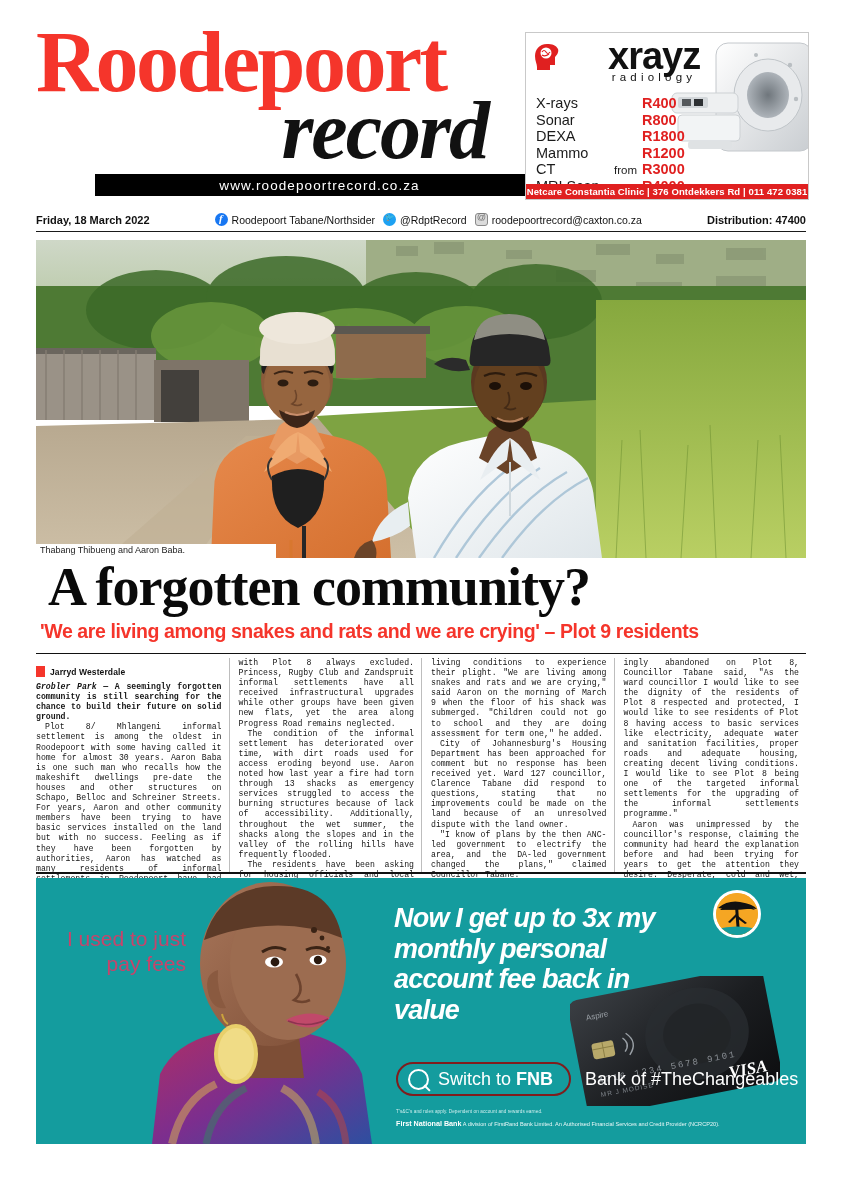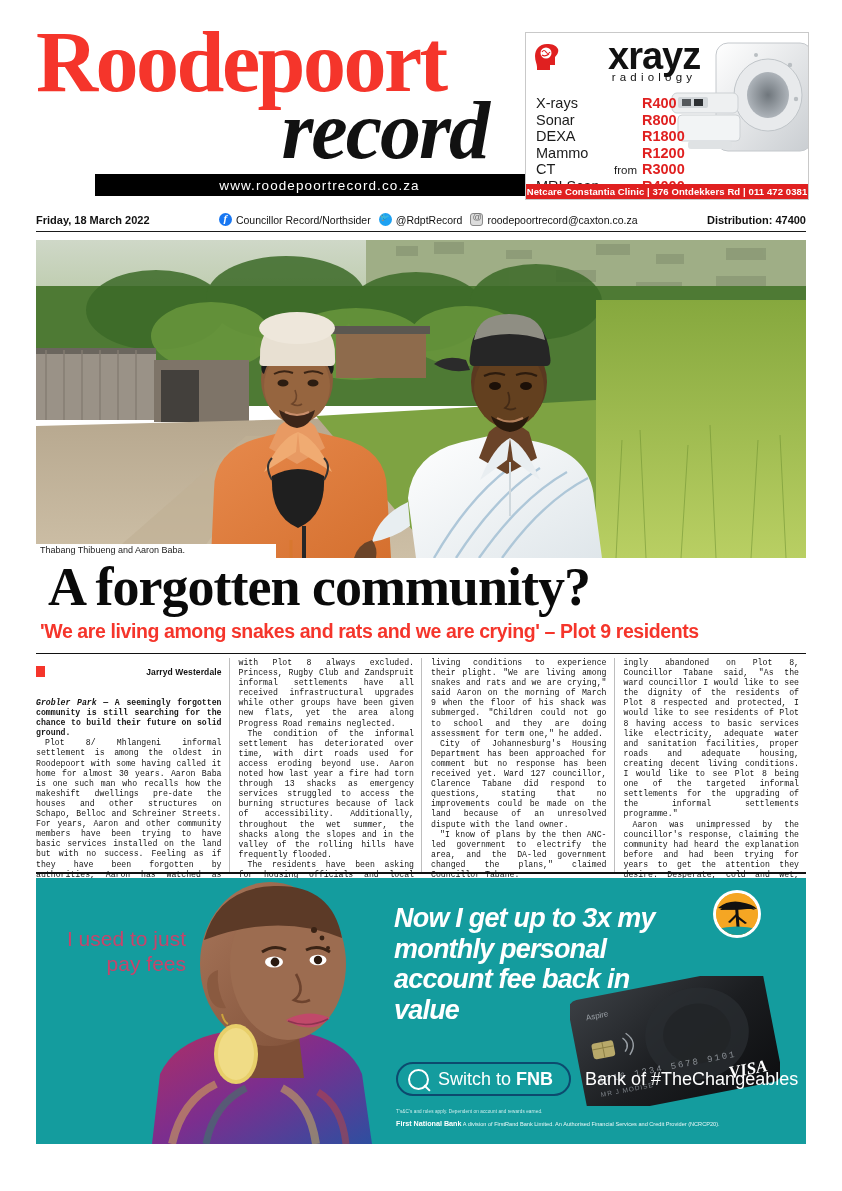--- a/index.html
+++ b/index.html
@@ -117,21 +117,21 @@
     position:absolute; left:40px; top:62px; width:780px;
     font-family:"Liberation Sans", sans-serif; font-weight:700;
     font-size:19.5px; color:#f5352b; letter-spacing:-0.4px; white-space:nowrap;
   }
 
   
   .body-rule-top { position:absolute; left:36px; top:653px; width:770px; height:1px; background:#111; }
   .cols { position:absolute; left:36px; top:658px; width:770px; height:215px; display:flex; gap:0; }
   .col { width:192.5px; padding:0 7px 0 0; position:relative; }
   .col + .col { border-left:0.8px solid #bdbdbd; padding-left:9px; }
-  .byline { display:flex; align-items:center; gap:5px; margin-top:8px; margin-bottom:21px;justify-content:space-between; }
+  .byline { display:flex; align-items:center; gap:5px; margin-top:8px; margin-bottom:5px; }
   .byline-sq { width:9px; height:11px; background:#f5352b; flex:0 0 auto; }
   .byline-name { font-size:8.5px; font-weight:700; color:#111; letter-spacing:0.1px; }
   .ptext {
     font-family:Liberation Mono, monospace;
     font-size:8.2px; line-height:10.1px; color:#151515;
     text-align:justify; hyphens:auto; -webkit-hyphens:auto;
   }
   .ptext + .ptext { text-indent:9px; }
   .lede { font-weight:700; }
   .lede em { font-style:italic; font-weight:700; }
@@ -159,21 +159,21 @@
   .fnb-logo-inner {
     width:42px; height:42px; border-radius:50%; background:#f5a623; position:relative; overflow:hidden;
   }
   .fnb-card {
     position:absolute; right:26px; top:98px; width:210px; height:130px;
   }
   .fnb-switch {
     position:absolute; left:360px; bottom:48px; display:flex; align-items:center; gap:14px;
   }
   .fnb-pill {
-    border:2px solid #0c4a6e; border-radius:22px; height:34px; padding:0 16px 0 10px;
+    border:2px solid #7f1d1d; border-radius:22px; height:34px; padding:0 16px 0 10px;
     display:flex; align-items:center; gap:9px;
   }
   .fnb-mag {
     width:21px; height:21px; border:2.2px solid #fff; border-radius:50%; position:relative; flex:0 0 auto;
   }
   .fnb-mag::after {
     content:""; position:absolute; right:-4px; bottom:-2px; width:8px; height:2.2px;
     background:#fff; transform:rotate(45deg);
   }
   .fnb-pill-text { color:#fff; font-size:18px; font-weight:400; white-space:nowrap; }
@@ -283,21 +283,21 @@
         </div>
       </div>
     </div>
   </div>
 
   <div class="infobar">
     <div class="infobar-date">Friday, 18 March 2022</div>
     <div class="infobar-social">
       <span class="soc">
         <i class="ic-circle ic-fb"></i>
-        <span>Councillor Record/Northsider</span>
+        <span>Roodepoort Tabane/Northsider</span>
       </span>
       <span class="soc">
         <i class="ic-circle ic-tw"></i>
         <span>@RdptRecord</span>
       </span>
       <span class="soc">
         <i class="ic-ig"></i>
         <span>roodepoortrecord@caxton.co.za</span>
       </span>
     </div>

